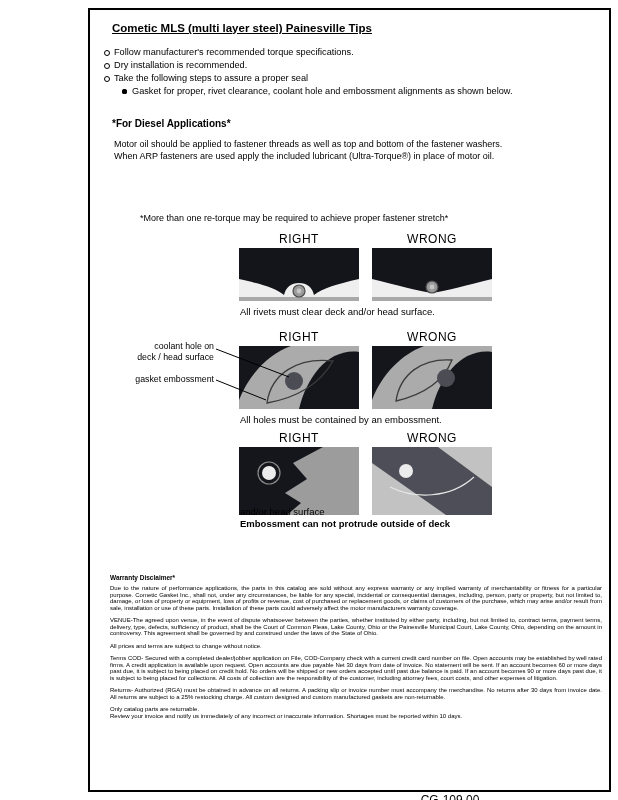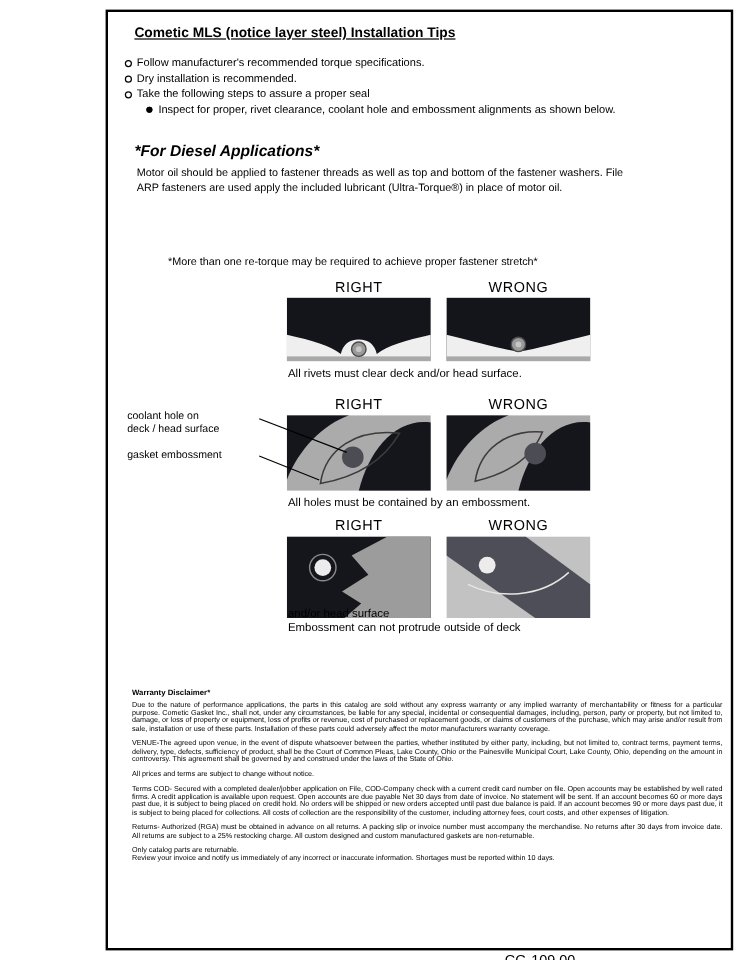--- a/index.html
+++ b/index.html
@@ -8,70 +8,70 @@
   .frame{position:absolute;left:88px;top:8px;width:519px;height:780px;border:2px solid #000;}
 
   .title{position:absolute;left:22px;top:12px;font-size:11.5px;font-weight:bold;text-decoration:underline;white-space:nowrap;}
 
   .tips{position:absolute;left:14px;top:36px;font-size:9.2px;line-height:13px;}
   .tip{position:relative;padding-left:10px;white-space:nowrap;}
   .tip.sub{margin-left:18px;}
   .b1{position:absolute;left:0;top:4px;width:4px;height:4px;border:1px solid #000;border-radius:50%;}
   .b2{position:absolute;left:0;top:4px;width:5px;height:5px;background:#000;border-radius:50%;}
 
-  .h2{position:absolute;left:22px;top:108px;font-size:13px;font-weight:bold;font-style:italic;}
+  .h2{position:absolute;left:22px;top:108px;font-size:10px;font-weight:bold;}
   .para{position:absolute;left:24px;width:414px;font-size:9px;line-height:12px;}
   .note{white-space:nowrap;margin-left:26px;}
 
   .dlab{position:absolute;width:120px;text-align:center;font-size:12px;letter-spacing:.5px;}
   .panel{position:absolute;}
   .panel svg{display:block;}
   .caption{position:absolute;font-size:9.5px;white-space:nowrap;}
-  .ann{position:absolute;font-size:8.8px;line-height:11px;text-align:left;width:108px;}
+  .ann{position:absolute;font-size:8.8px;line-height:11px;text-align:right;width:108px;}
   .annlines{position:absolute;left:0;top:0;pointer-events:none;}
 
   .disc{position:absolute;left:20px;top:564px;width:492px;}
   .disc .dh{font-size:6.5px;font-weight:bold;margin:0 0 4px 0;}
   .disc p{font-size:6px;line-height:6.5px;margin:0 0 6px 0;text-align:justify;}
   .disc p.tight{margin:0;text-align:left;}
 
   .footer{position:absolute;left:290px;top:783px;width:140px;text-align:center;font-size:12px;}
 </style>
 </head>
 <body>
 
 <div class="page">
   <div class="frame">
 
-    <div class="title">Cometic MLS (notice layer steel) Installation Tips</div>
+    <div class="title">Cometic MLS (multi layer steel) Painesville Tips</div>
 
     <div class="tips">
       <div class="tip">
         <span class="b1"></span>
         <span>Follow manufacturer's recommended torque specifications.</span>
       </div>
       <div class="tip">
         <span class="b1"></span>
         <span>Dry installation is recommended.</span>
       </div>
       <div class="tip">
         <span class="b1"></span>
         <span>Take the following steps to assure a proper seal</span>
       </div>
       <div class="tip sub">
         <span class="b2"></span>
       </div>
       <div class="tip sub">
         <span class="b2"></span>
-        <span>Inspect for proper, rivet clearance, coolant hole and embossment alignments as shown below.</span>
+        <span>Gasket for proper, rivet clearance, coolant hole and embossment alignments as shown below.</span>
       </div>
     </div>
 
     <div class="h2">*For Diesel Applications*</div>
-    <div class="para" style="top:128px;">Motor oil should be applied to fastener threads as well as top and bottom of the fastener washers. File ARP fasteners are used apply the included lubricant (Ultra-Torque®) in place of motor oil.</div>
+    <div class="para" style="top:128px;">Motor oil should be applied to fastener threads as well as top and bottom of the fastener washers. When ARP fasteners are used apply the included lubricant (Ultra-Torque®) in place of motor oil.</div>
     <div class="para note" style="top:202px;">*More than one re-torque may be required to achieve proper fastener stretch*</div>
 
     <div class="dlab" style="left:149px;top:222px;">RIGHT</div>
     <div class="dlab" style="left:282px;top:222px;">WRONG</div>
 
     <div class="panel" style="left:149px;top:238px;">
       <svg width="120" height="53" viewBox="0 0 120 53">
         <rect width="120" height="53" fill="#14141b"></rect>
         <path d="M0,53 L0,31 C22,36 36,40 45,47 Q48,35 60,35 Q72,35 75,47 C84,40 98,36 120,31 L120,53 Z" fill="#efefef"></path>
         <rect y="49" width="120" height="4" fill="#a9a9a9"></rect>
@@ -135,21 +135,21 @@
     </div>
     <div class="panel" style="left:282px;top:437px;">
       <svg width="120" height="68" viewBox="0 0 120 68">
         <rect width="120" height="68" fill="#c2c2c2"></rect>
         <path d="M0,0 L66,0 L120,40 L120,68 L74,68 L0,16 Z" fill="#4e4e58"></path>
         <path d="M18,40 C42,52 78,52 102,30" fill="none" stroke="#e6e6e6" stroke-width="1.2"></path>
         <circle cx="34" cy="24" r="7" fill="#ececec"></circle>
       </svg>
     </div>
 
-    <div class="caption" style="left:150px;top:508px;">Embossment can not protrude outside of deck</div>
+    <div class="caption" style="left:150px;top:508px;font-weight:bold;">Embossment can not protrude outside of deck</div>
     <div class="caption" style="left:150px;top:496px;">and/or head surface</div>
 
     <svg class="annlines" width="519" height="780" viewBox="0 0 519 780">
       <line x1="126" y1="339" x2="199" y2="367" stroke="#000" stroke-width="1"></line>
       <line x1="126" y1="370" x2="176" y2="390" stroke="#000" stroke-width="1"></line>
     </svg>
 
     <div class="disc">
       <div class="dh">Warranty Disclaimer*</div>
       <p>Due to the nature of performance applications, the parts in this catalog are sold without any express warranty or any implied warranty of merchantability or fitness for a particular purpose.  Cometic Gasket Inc., shall not, under any circumstances, be liable for any special, incidental or consequential damages, including, person, party or property, but not limited to, damage, or loss of property or equipment, loss of profits or revenue, cost of purchased or replacement goods, or claims of customers of the purchase, which may arise and/or result from sale, installation or use of these parts.  Installation of these parts could adversely affect the motor manufacturers warranty coverage.</p>

